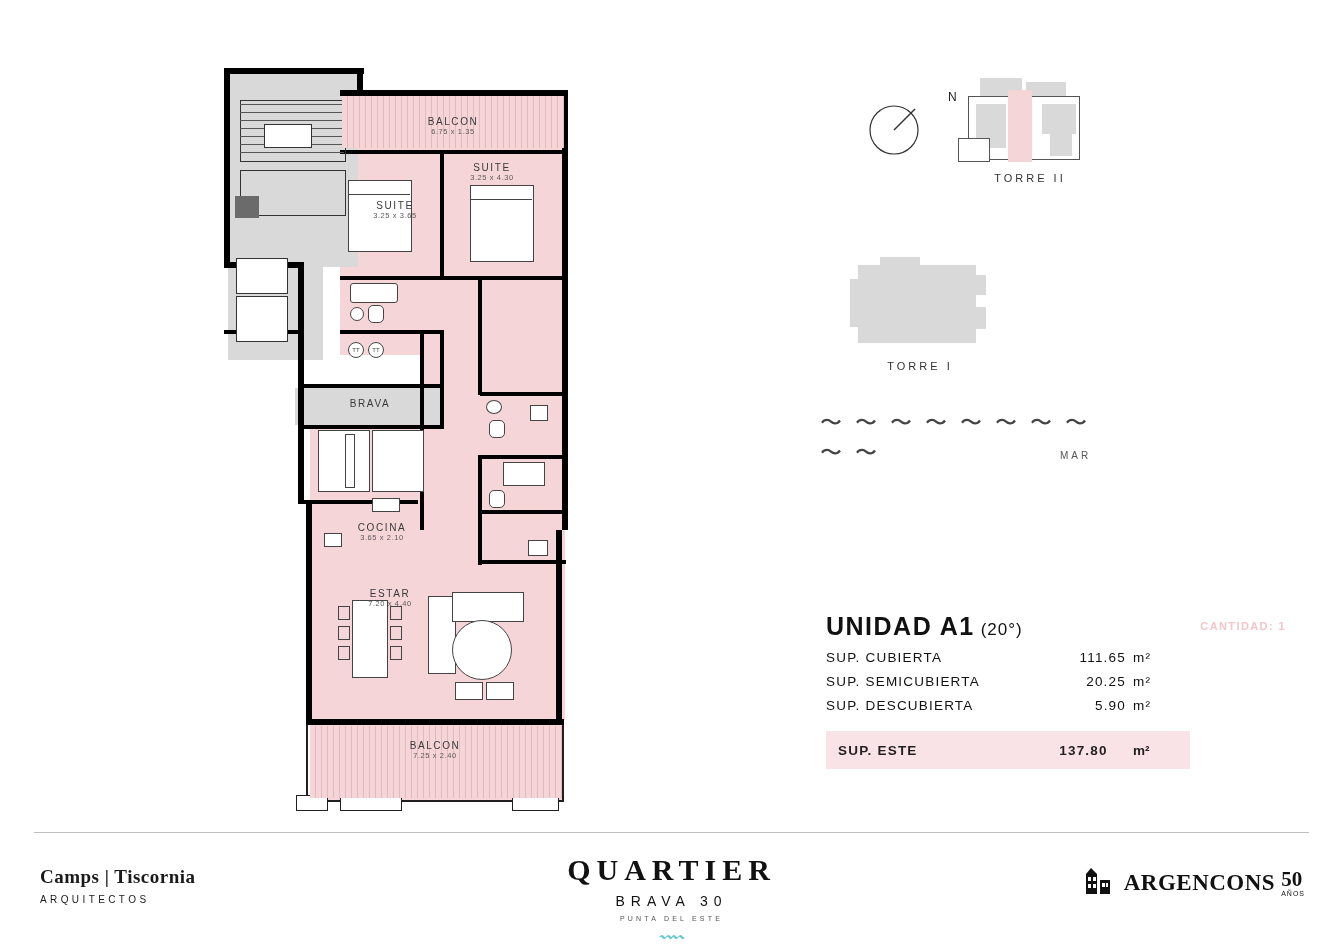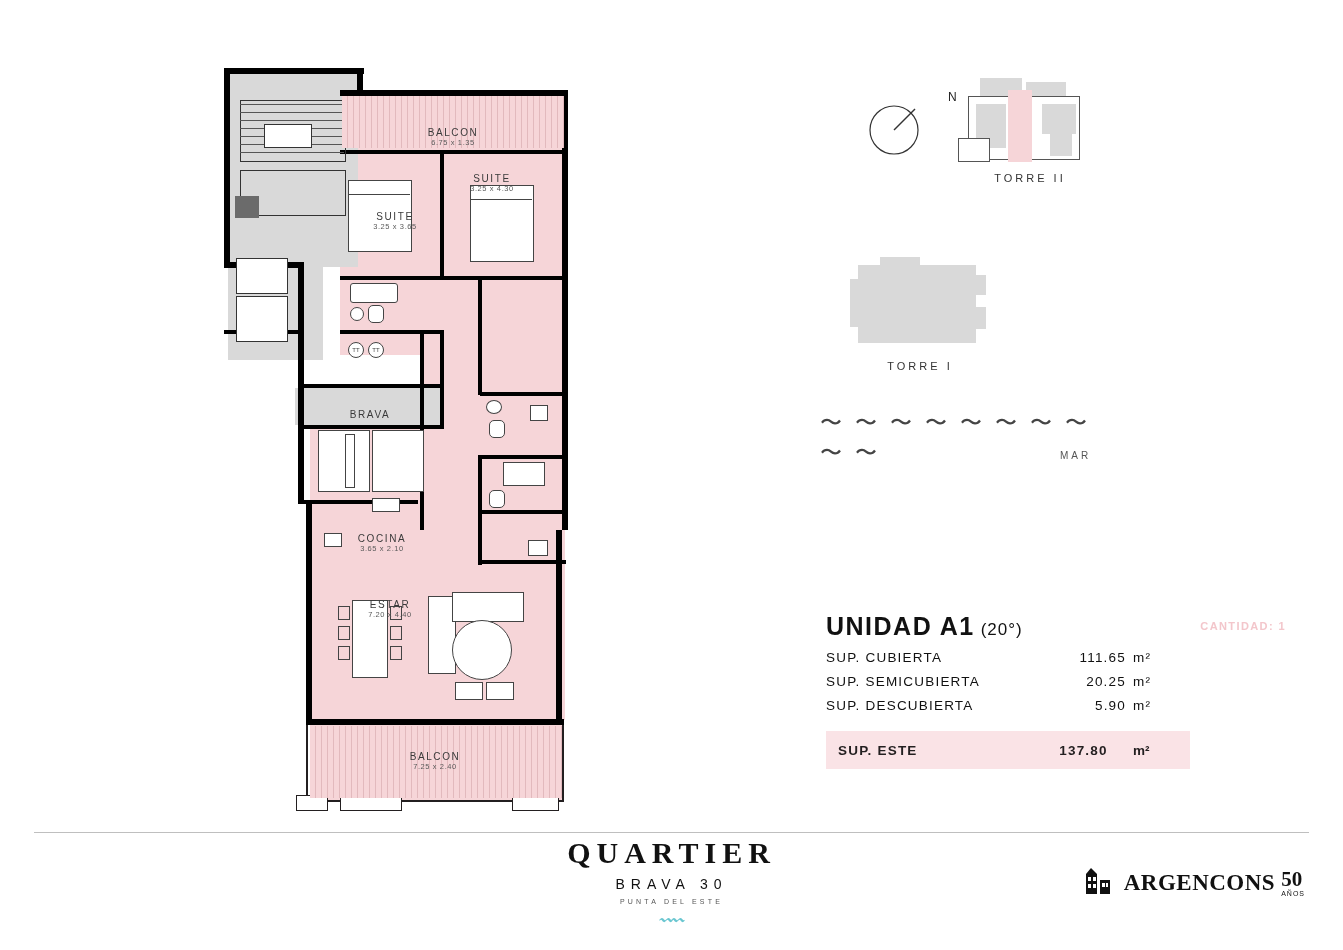--- a/index.html
+++ b/index.html
@@ -15,34 +15,33 @@
 
   
   .abs{position:absolute;}
   .pink{background:#f6d5d8;}
   .gray{background:#d9d9d9;}
   .wall{background:#000000;}
   .thinline{background:#231f20;}
   .lbl{
     font-size:10px;letter-spacing:1.6px;color:#3a3a3a;text-align:center;
     white-space:nowrap;
-    margin-top:11px;
   }
   .dim{
     font-size:7.5px;letter-spacing:.6px;color:#5a5a5a;text-align:center;
     white-space:nowrap;
   }
 
   
   .footer-rule{position:absolute;left:34px;right:34px;top:832px;height:1px;background:#bfbfbf;}
   .footer{position:absolute;left:0;right:0;top:832px;height:118px;}
   .brand-left{position:absolute;left:40px;top:34px;}
   .brand-left .b1{font-family:"Liberation Serif", serif;font-weight:bold;font-size:19px;letter-spacing:.5px;color:#1a1a1a;}
   .brand-left .b2{font-size:10px;letter-spacing:3.4px;color:#1a1a1a;margin-top:6px;}
-  .brand-center{position:absolute;left:0;right:0;top:4px;text-align:center;}
+  .brand-center{position:absolute;left:0;right:0;top:21px;text-align:center;}
   .brand-center .q{font-family:"Liberation Serif", serif;font-weight:bold;font-size:30px;letter-spacing:6px;color:#111;}
   .brand-center .b{font-size:14px;letter-spacing:6px;color:#111;margin-top:6px;}
   .brand-center .p{font-size:7px;letter-spacing:3.2px;color:#555;margin-top:6px;}
   .brand-center .wave{margin-top:4px;color:#69c6d0;font-size:13px;letter-spacing:-1px;}
   .brand-right{position:absolute;right:38px;top:36px;display:flex;align-items:center;gap:6px;}
   .brand-right .argtxt{font-family:"Liberation Serif", serif;font-weight:bold;font-size:23px;letter-spacing:.5px;color:#111;text-align:center;}
   .brand-right .fifty{font-family:"Liberation Serif", serif;font-weight:bold;font-size:21px;color:#111;line-height:.9;}
   .brand-right .anos{font-size:7px;letter-spacing:1px;color:#111;text-align:center;}
 
   
@@ -269,20 +268,24 @@
     <div class="total">
       <span class="k">SUP. ESTE</span>
       <span class="v">137.80</span>
       <span class="u">m²</span>
     </div>
   </div>
 
   <div class="footer-rule"></div>
   <div class="footer">
 
+    <div class="brand-left">
+      <div class="b1">Camps | Tiscornia</div>
+      <div class="b2">ARQUITECTOS</div>
+    </div>
 
     <div class="brand-center">
       <div class="q">QUARTIER</div>
       <div class="b">BRAVA 30</div>
       <div class="p">PUNTA DEL ESTE</div>
       <div class="wave">〰〰</div>
     </div>
 
     <div class="brand-right">
       <svg width="34" height="30" viewBox="0 0 34 30">

